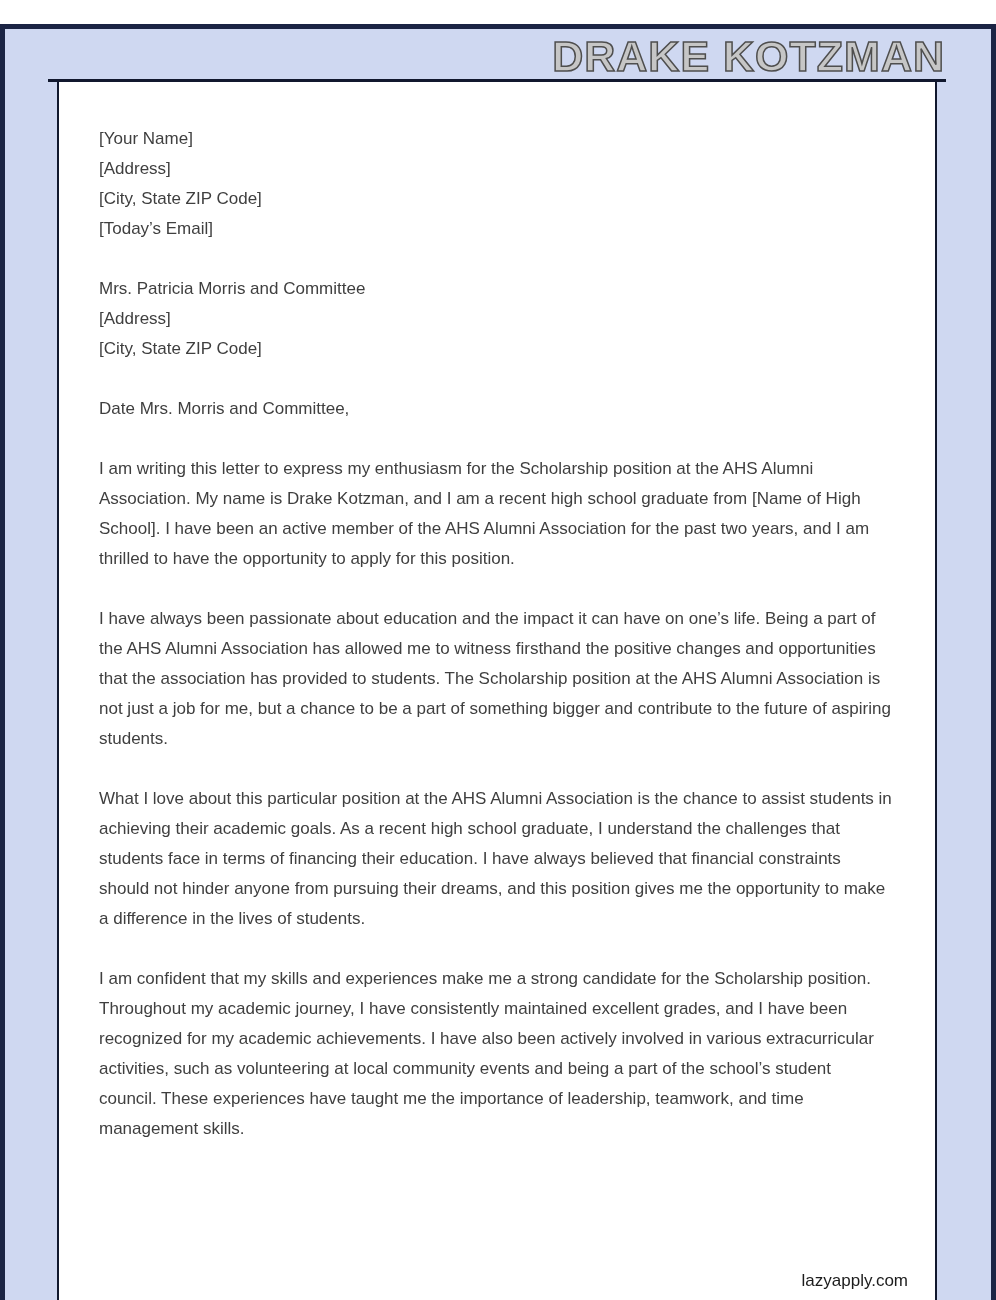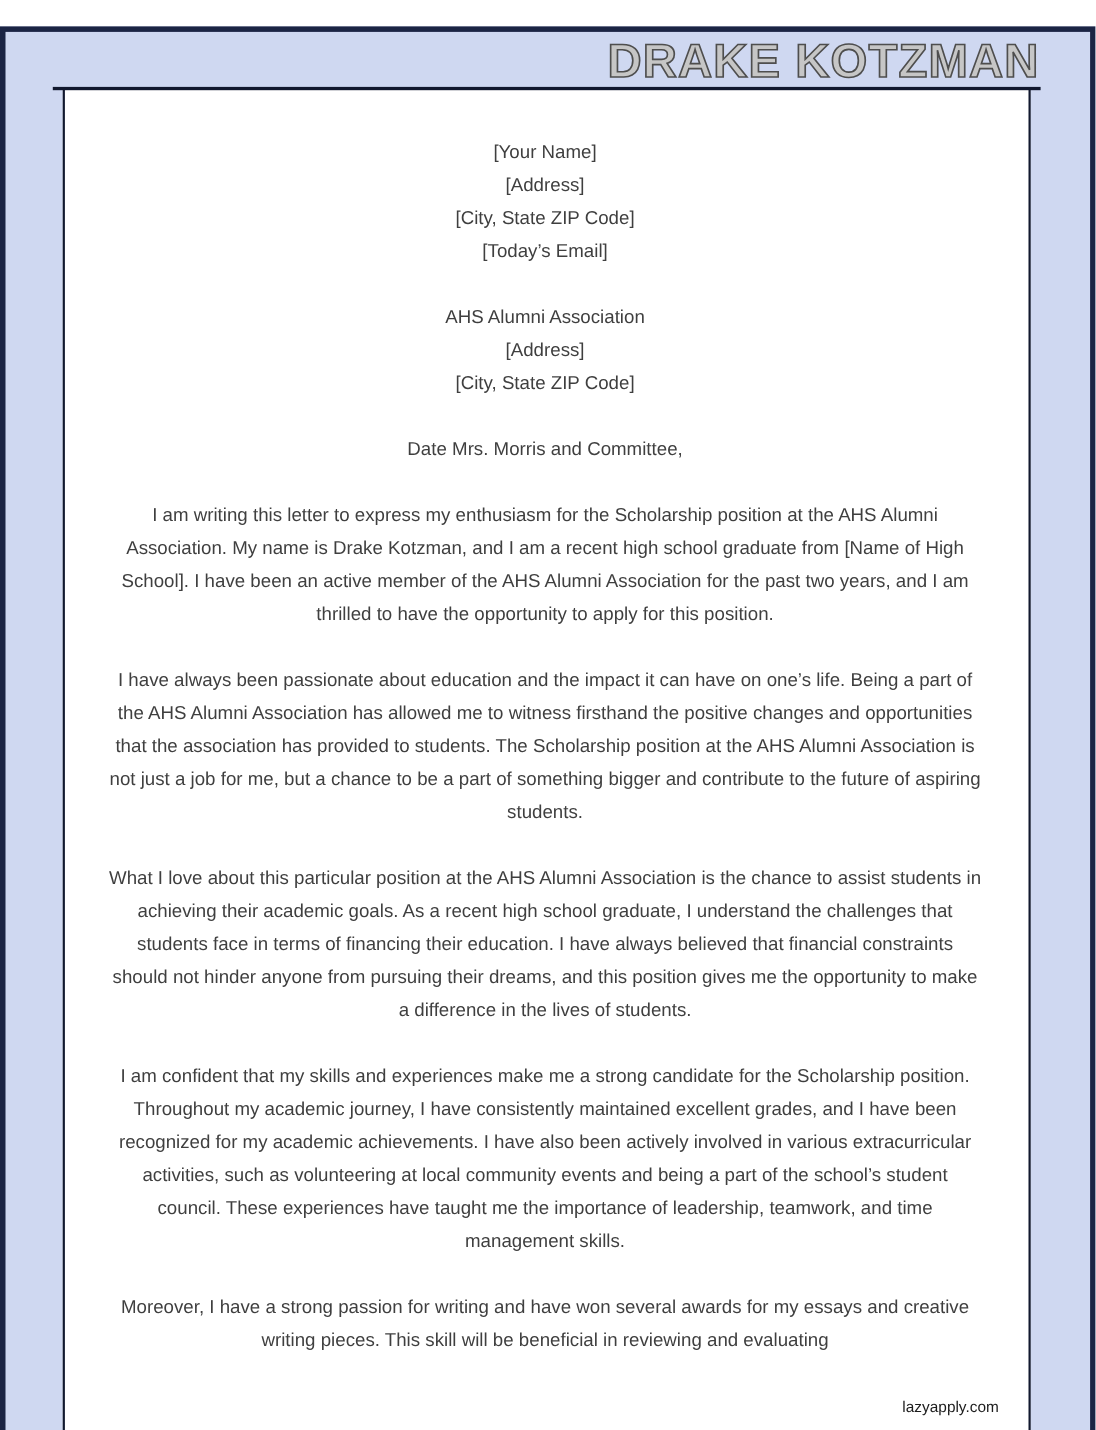--- a/index.html
+++ b/index.html
@@ -50,31 +50,30 @@
     border-left: 2px solid #11182e;
     border-right: 2px solid #11182e;
     padding: 43px 43px 0 40px;
     z-index: 1;
   }
   .addr, .para {
     margin: 0 0 30px 0;
     font-size: 17px;
     line-height: 30px;
     color: #3f3f3f;
-    text-align: center;
   }
   .line {
     height: 30px;
     white-space: nowrap;
   }
   .watermark {
     position: absolute;
     top: 1242px;
     right: 83px;
-    font-size: 14px;
+    font-size: 17px;
     color: #1c1c1c;
     z-index: 5;
     white-space: nowrap;
   }
 </style>
 </head>
 <body>
 
 <div class="canvas">
 
@@ -85,30 +84,29 @@
   <div class="sheet">
 
     <div class="addr">
       <div class="line">[Your Name]</div>
       <div class="line">[Address]</div>
       <div class="line">[City, State ZIP Code]</div>
       <div class="line">[Today’s Email]</div>
     </div>
 
     <div class="addr">
-      <div class="line">AHS Alumni Association</div>
+      <div class="line">Mrs. Patricia Morris and Committee</div>
       <div class="line">[Address]</div>
       <div class="line">[City, State ZIP Code]</div>
     </div>
 
     <div class="para">Date Mrs. Morris and Committee,</div>
 
     <div class="para">I am writing this letter to express my enthusiasm for the Scholarship position at the AHS Alumni Association. My name is Drake Kotzman, and I am a recent high school graduate from [Name of High School]. I have been an active member of the AHS Alumni Association for the past two years, and I am thrilled to have the opportunity to apply for this position.</div>
     <div class="para">I have always been passionate about education and the impact it can have on one’s life. Being a part of the AHS Alumni Association has allowed me to witness firsthand the positive changes and opportunities that the association has provided to students. The Scholarship position at the AHS Alumni Association is not just a job for me, but a chance to be a part of something bigger and contribute to the future of aspiring students.</div>
     <div class="para">What I love about this particular position at the AHS Alumni Association is the chance to assist students in achieving their academic goals. As a recent high school graduate, I understand the challenges that students face in terms of financing their education. I have always believed that financial constraints should not hinder anyone from pursuing their dreams, and this position gives me the opportunity to make a difference in the lives of students.</div>
     <div class="para">I am confident that my skills and experiences make me a strong candidate for the Scholarship position. Throughout my academic journey, I have consistently maintained excellent grades, and I have been recognized for my academic achievements. I have also been actively involved in various extracurricular activities, such as volunteering at local community events and being a part of the school’s student council. These experiences have taught me the importance of leadership, teamwork, and time management skills.</div>
-    <div class="para">Moreover, I have a strong passion for writing and have won several awards for my essays and creative writing pieces. This skill will be beneficial in reviewing and evaluating</div>
 
   </div>
 
   <div class="watermark">lazyapply.com</div>
 
 </div>
 
 </body></html>

